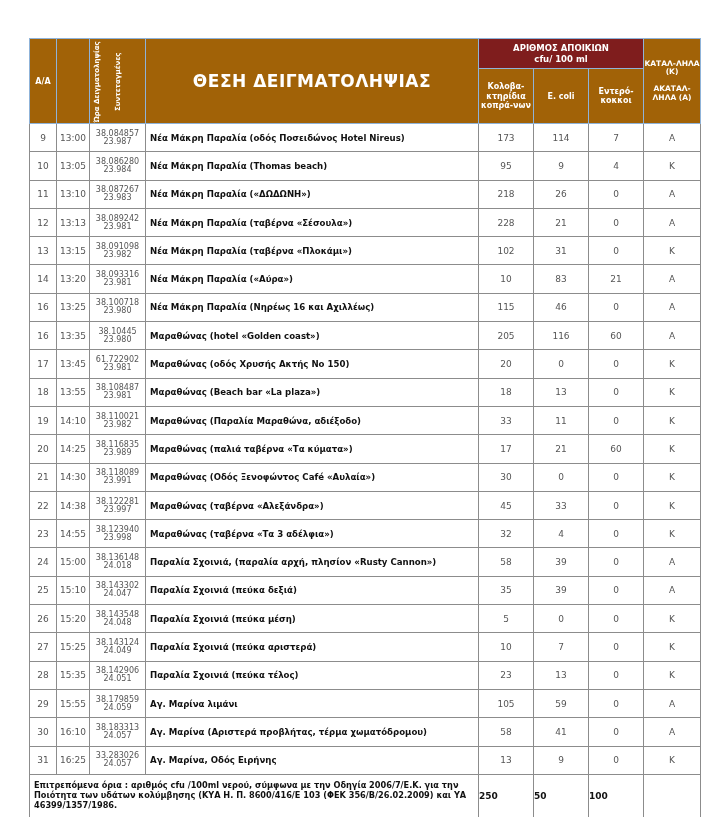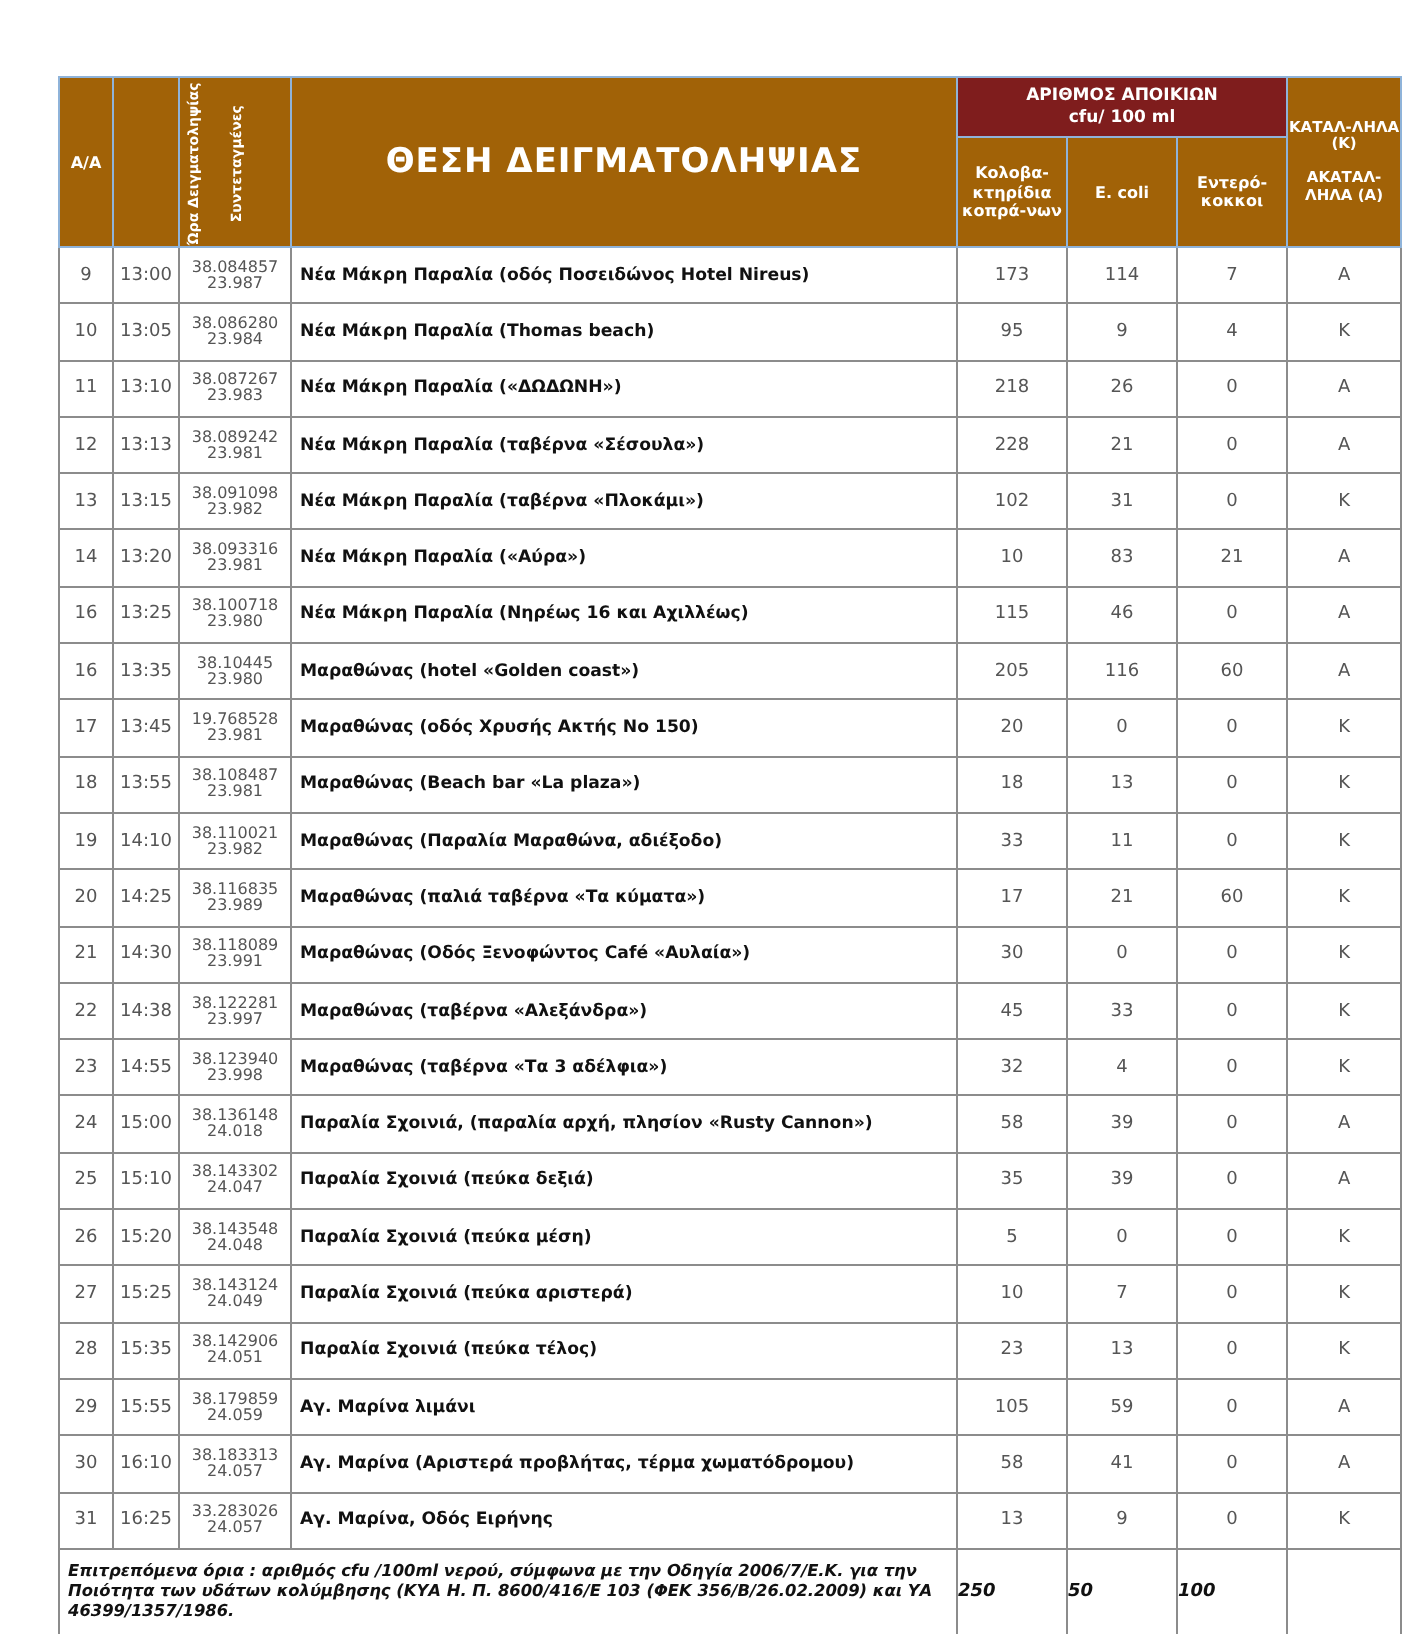--- a/index.html
+++ b/index.html
@@ -15,21 +15,21 @@
   th.vert { font-size: 7px; }
   th.vert .v { display: inline-block; transform: rotate(-90deg); white-space: nowrap; line-height: 1.1; text-align: center; }
   th.title { font-size: 17px; letter-spacing: 0.5px; }
   th.red { font-size: 8.5px; line-height: 1.25; height: 29px; }
   th.sub { font-size: 8px; line-height: 1.15; height: 53px; }
   th.status { font-size: 7.5px; line-height: 1.15; }
   th.status .gap { height: 8px; }
   tr.data td { height: 27.3px; color: #555; font-size: 9px; text-align: center; font-family: "DejaVu Sans", sans-serif; }
   tr.data td.coord { font-size: 8px; line-height: 1.0; color: #555; }
   tr.data td.loc { text-align: left; padding-left: 4px; color: #111; font-weight: bold; font-size: 8.6px; white-space: nowrap; overflow: hidden; }
-  tr.foot td { height: 38px; font-style: italic; }
+  tr.foot td { height: 38px; }
   tr.foot td.note { color: #111; font-weight: bold; font-size: 8.2px; line-height: 1.2; text-align: left; padding: 2px 4px; }
   tr.foot td.lim { font-weight: bold; font-size: 9px; color: #111; }
 </style>
 </head>
 <body>
 
 <table class="main">
   <colgroup>
     <col style="width:27px">
       <col style="width:33px">
@@ -164,21 +164,21 @@
         <td class="loc">Μαραθώνας (hotel «Golden coast»)</td>
         <td>205</td>
         <td>116</td>
         <td>60</td>
         <td>Α</td>
       </tr>
       <tr class="data">
         <td>17</td>
         <td>13:45</td>
         <td class="coord">
-          <div>19.768528</div>
+          <div>61.722902</div>
           <div>23.981</div>
         </td>
         <td class="loc">Μαραθώνας (οδός Χρυσής Ακτής Νο 150)</td>
         <td>20</td>
         <td>0</td>
         <td>0</td>
         <td>Κ</td>
       </tr>
       <tr class="data">
         <td>18</td>

